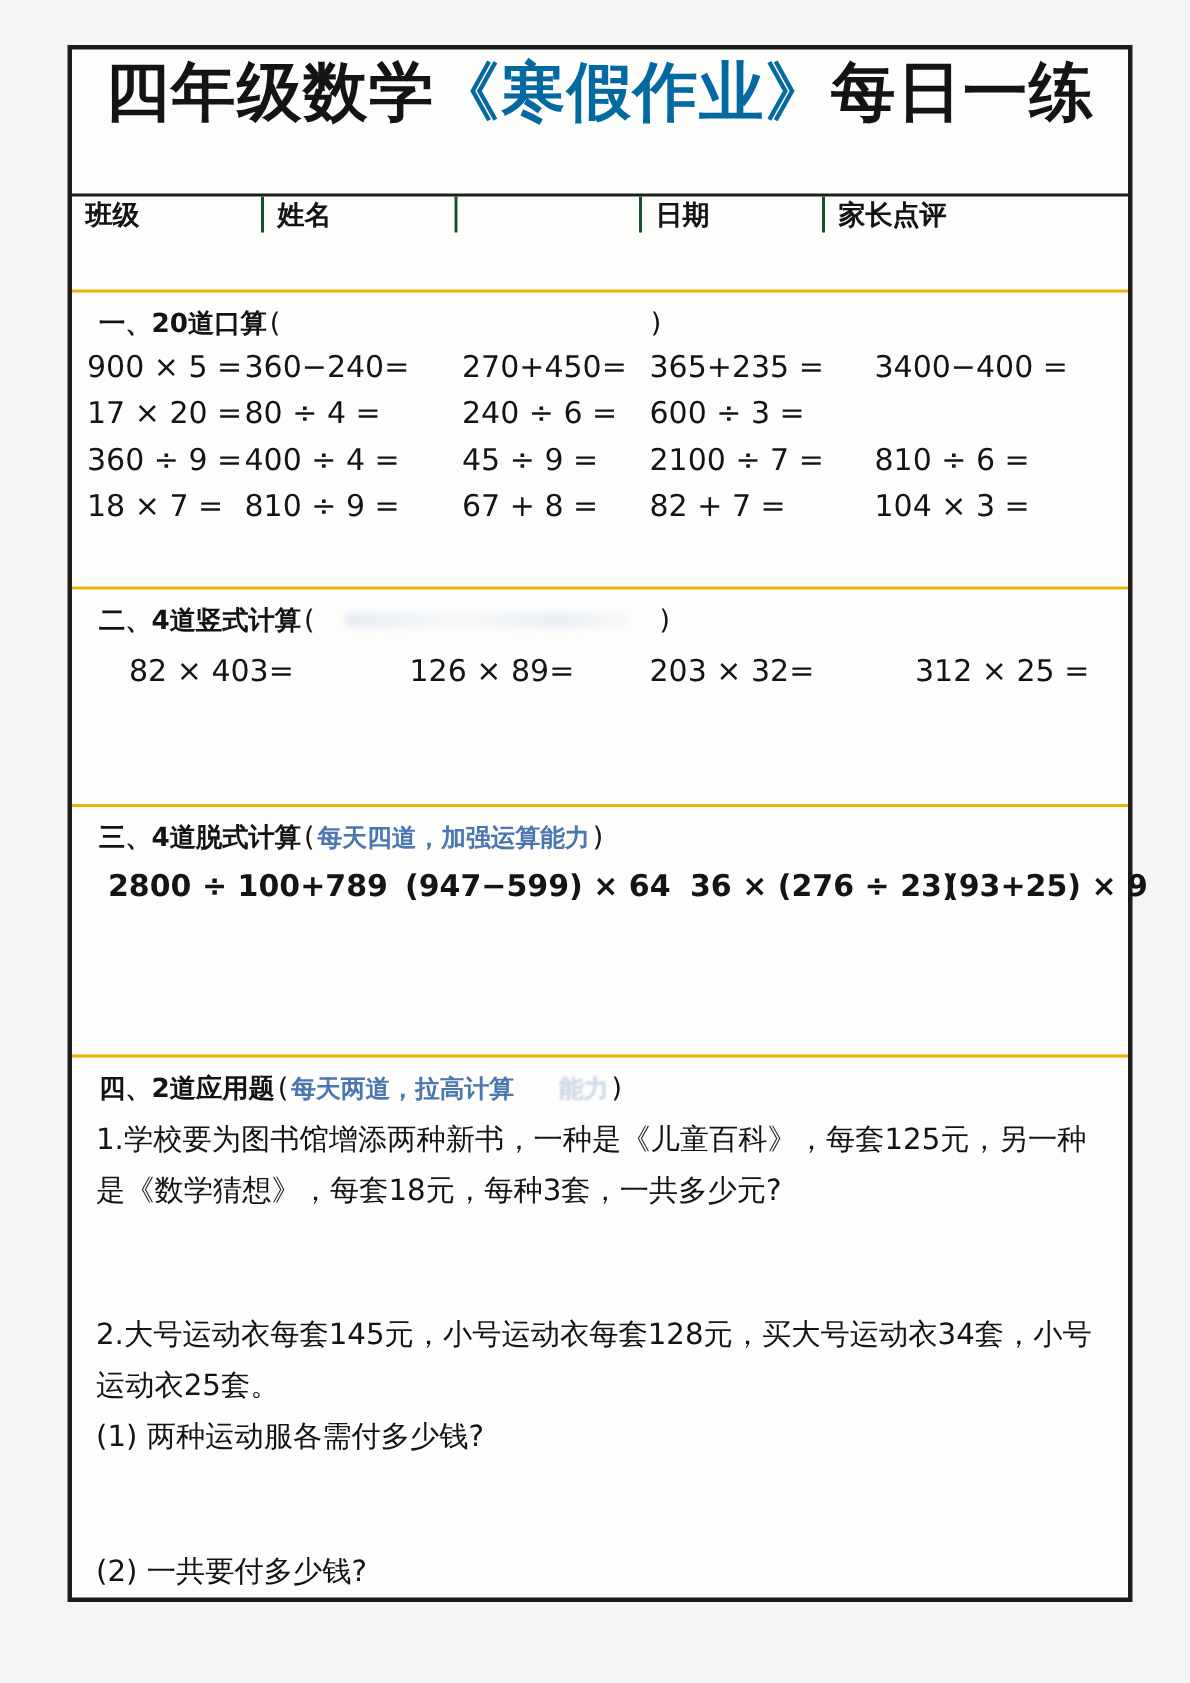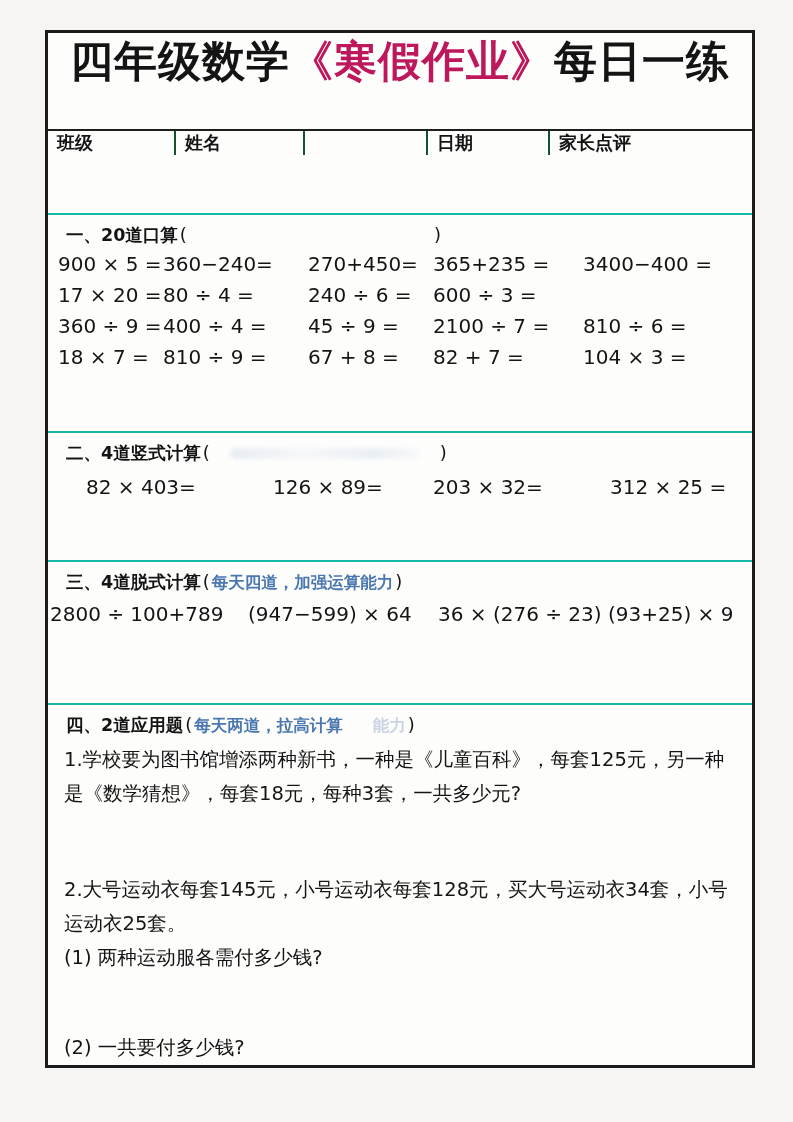--- a/index.html
+++ b/index.html
@@ -24,21 +24,21 @@
   .title-bar {
     height: 59px;
     display: flex;
     align-items: center;
     justify-content: center;
     font-size: 43px;
     font-weight: 900;
     letter-spacing: 1px;
     white-space: nowrap;
   }
-  .title-red { color: #be185d; }
+  .title-red { color: #0369a1; }
   
   .info-row {
     height: 37px;
     border-top: 2px solid #1e1e1e;
     display: flex;
     align-items: stretch;
     font-size: 18px;
     font-weight: 700;
   }
   .info-cell {
@@ -47,23 +47,22 @@
     padding-left: 9px;
     border-right: 2px solid #14532d;
   }
   .info-cell:last-child { border-right: none; flex: 1; }
   .info-cell.c1 { width: 128px; }
   .info-cell.c2 { width: 129px; }
   .info-cell.c3 { width: 123px; }
   .info-cell.c4 { width: 122px; }
   
   .section {
-    border-top: 2px solid #14b8a6;
+    border-top: 2px solid #eab308;
     position: relative;
-    margin-top: 20px;
   }
   .sec1 { height: 160px; }
   .sec2 { height: 157px; }
   .sec3 { height: 190px; }
   .sec4 { flex: 1; }
   .sec-head {
     padding: 8px 0 2px 18px;
     font-size: 17.5px;
     font-weight: 700;
     white-space: nowrap;
@@ -96,24 +95,25 @@
     display: grid;
     grid-template-columns: 187px 160px 177px auto;
     padding-left: 38px;
     margin-top: 8px;
     font-size: 20px;
     white-space: nowrap;
   }
   .grid4t {
     display: grid;
     grid-template-columns: 198px 190px 170px auto;
-    padding-left: 2px;
+    padding-left: 24px;
     margin-top: 6px;
     font-size: 20px;
     white-space: nowrap;
+    font-weight: bold;
   }
   
   .app-body {
     padding: 2px 14px 0 16px;
     font-size: 19.5px;
     line-height: 34px;
   }
   .app-p1 { margin-top: 2px; }
   .app-p2 { margin-top: 62px; }
   .app-sub1 { margin-top: 0px; }

